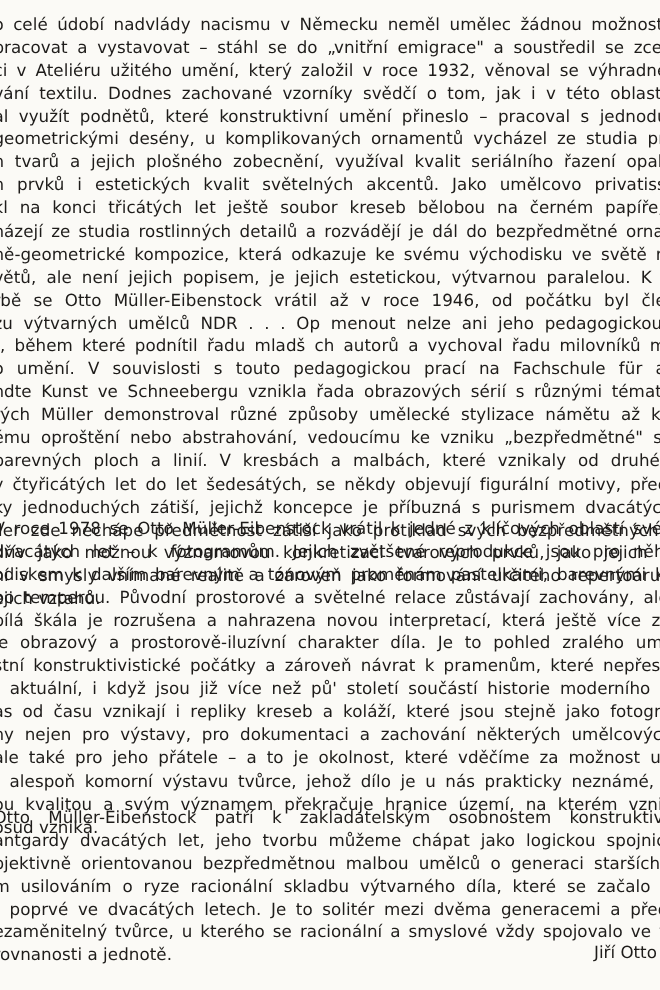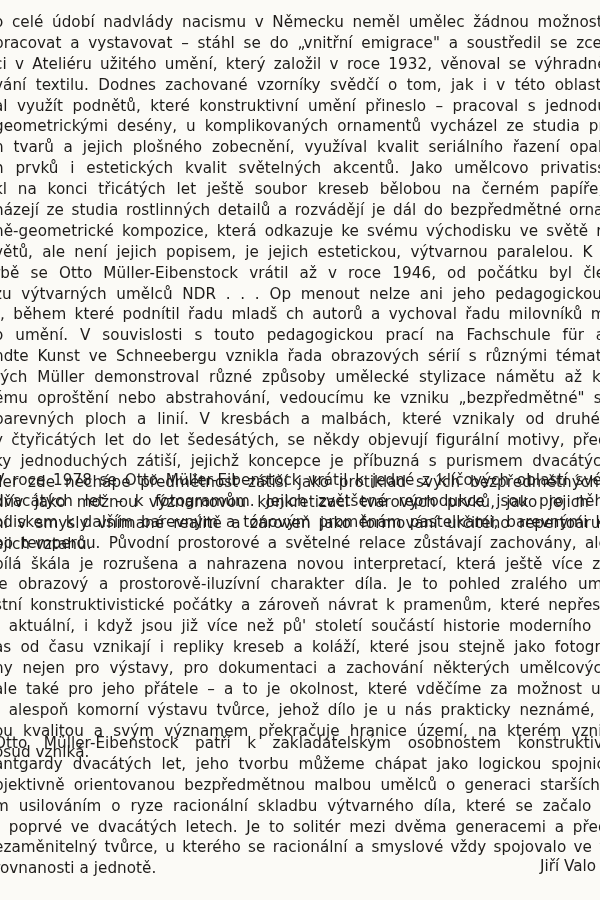--- a/index.html
+++ b/index.html
@@ -101,14 +101,14 @@
     </div>
   <div class="para" id="p3">
       <span class="line">Otto Müller-Eibenstock patří k zakladatelským osobnostem konstruktivistic</span>
       <span class="line">antgardy dvacátých let, jeho tvorbu můžeme chápat jako logickou spojnici m</span>
       <span class="line">bjektivně orientovanou bezpředmětnou malbou umělců o generaci starších a r</span>
       <span class="line">m usilováním o ryze racionální skladbu výtvarného díla, které se začalo obje</span>
       <span class="line">t poprvé ve dvacátých letech. Je to solitér mezi dvěma generacemi a předevš</span>
       <span class="line">ezaměnitelný tvůrce, u kterého se racionální a smyslové vždy spojovalo ve vzác</span>
       <span class="line last">rovnanosti a jednotě.</span>
     </div>
-  <div class="signature">Jiří Valo</div>
+  <div class="signature">Jiří Otto</div>
 </div>
 
 </body></html>

